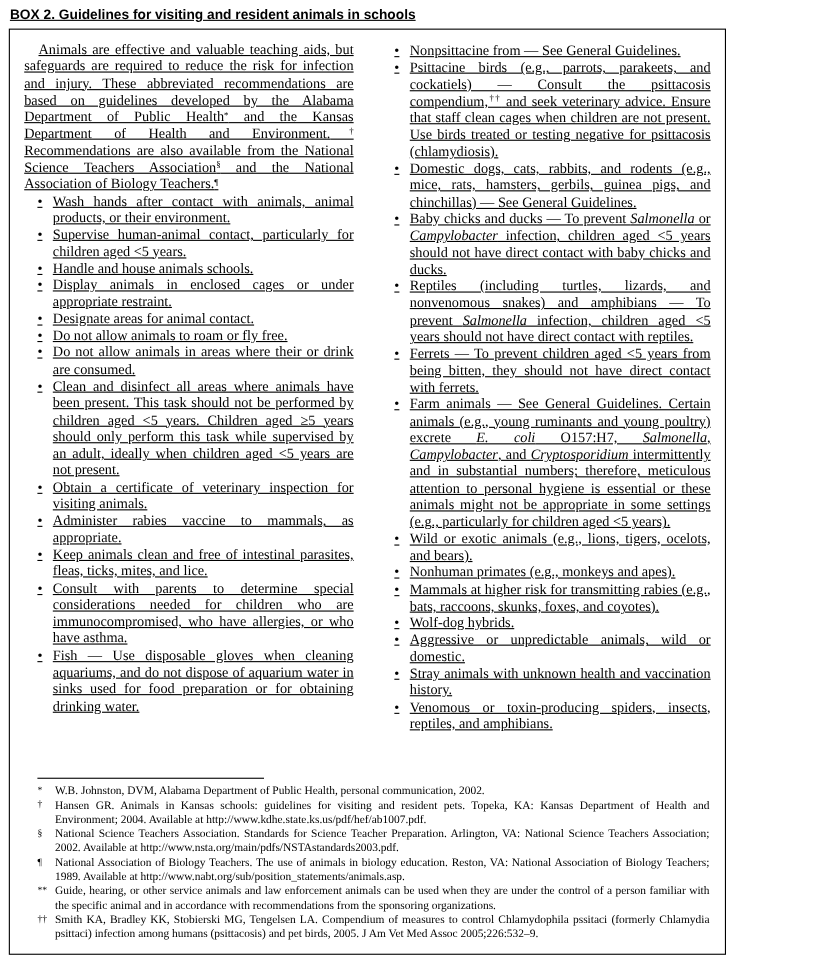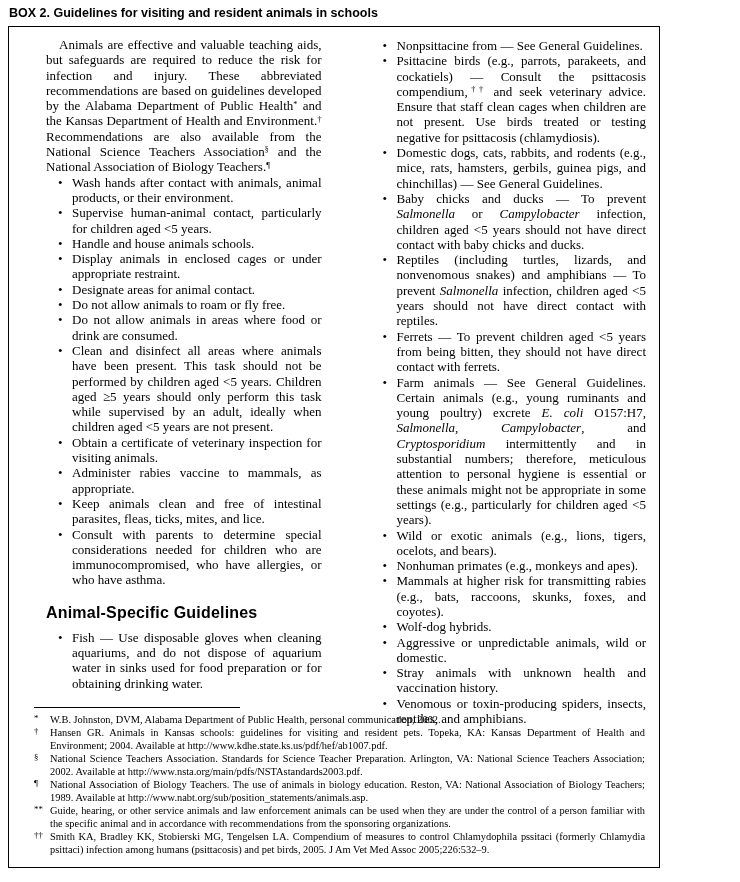--- a/index.html
+++ b/index.html
@@ -1,30 +1,30 @@
 <!DOCTYPE html>
 <html><head>
 <meta charset="utf-8">
 <style>
   html,body{margin:0;padding:0;background:#fff;}
   .page{
     width:668px;height:882px;box-sizing:border-box;
     padding:5px 8px 6px 8px;background:#fff;color:#000;
-    font-family:"Liberation Serif",serif;position:relative;overflow:hidden;
+    font-family:"Liberation Serif",serif;position:relative;overflow:hidden;text-decoration:underline;
   }
   .box-title{
     font-family:"Liberation Sans",sans-serif;font-weight:bold;
     font-size:12.5px;line-height:16px;margin:0 0 5px 1px;
   }
   .box{
     border:1.5px solid #000;box-sizing:border-box;
     height:842px;padding:10px 13px 0 13px;position:relative;overflow:hidden;
   }
   .columns{display:flex;gap:25px;}
-  .col{flex:1;min-width:0;font-size:13px;line-height:15.3px;margin-left:24px;}
+  .col{flex:1;min-width:0;font-size:13px;line-height:15.3px;}
   .intro{margin:0;text-indent:13px;text-align:justify;}
   .heading{
     font-family:"Liberation Sans",sans-serif;font-weight:bold;
     font-size:16px;line-height:20px;margin:15px 0 7px 0;letter-spacing:.2px;
   }
   .heading .hsup{font-size:10px;position:relative;top:-4px;}
   .col-right .bullets.first{margin-top:1px;}
   .bullet-item{display:flex;padding-left:12px;}
   .dot{flex:none;width:14px;}
   .btext{flex:1;text-align:justify;}
@@ -68,21 +68,21 @@
             <div class="bullet-item">
               <span class="dot">•</span>
               <span class="btext">Designate areas for animal contact.</span>
             </div>
             <div class="bullet-item">
               <span class="dot">•</span>
               <span class="btext">Do not allow animals to roam or fly free.</span>
             </div>
             <div class="bullet-item">
               <span class="dot">•</span>
-              <span class="btext">Do not allow animals in areas where food or drink are consumed.</span>
+              <span class="btext">Do not allow animals in areas where their or drink are consumed.</span>
             </div>
             <div class="bullet-item">
               <span class="dot">•</span>
               <span class="btext">Clean and disinfect all areas where animals have been present. This task should not be performed by children aged &lt;5 years. Children aged ≥5 years should only perform this task while supervised by an adult, ideally when children aged &lt;5 years are not present.</span>
             </div>
             <div class="bullet-item">
               <span class="dot">•</span>
               <span class="btext">Obtain a certificate of veterinary inspection for visiting animals.</span>
             </div>
             <div class="bullet-item">
@@ -92,21 +92,20 @@
             <div class="bullet-item">
               <span class="dot">•</span>
               <span class="btext">Keep animals clean and free of intestinal parasites, fleas, ticks, mites, and lice.</span>
             </div>
             <div class="bullet-item">
               <span class="dot">•</span>
               <span class="btext">Consult with parents to determine special considerations needed for children who are immunocompromised, who have allergies, or who have asthma.</span>
             </div>
           </div>
 
-        <div class="heading"><span>Animal-Specific Guidelines</span></div>
 
         <div class="bullets">
             <div class="bullet-item">
               <span class="dot">•</span>
               <span class="btext">Fish — Use disposable gloves when cleaning aquariums, and do not dispose of aquarium water in sinks used for food preparation or for obtaining drinking water.</span>
             </div>
           </div>
       </div>
 
       <div class="col col-right">

